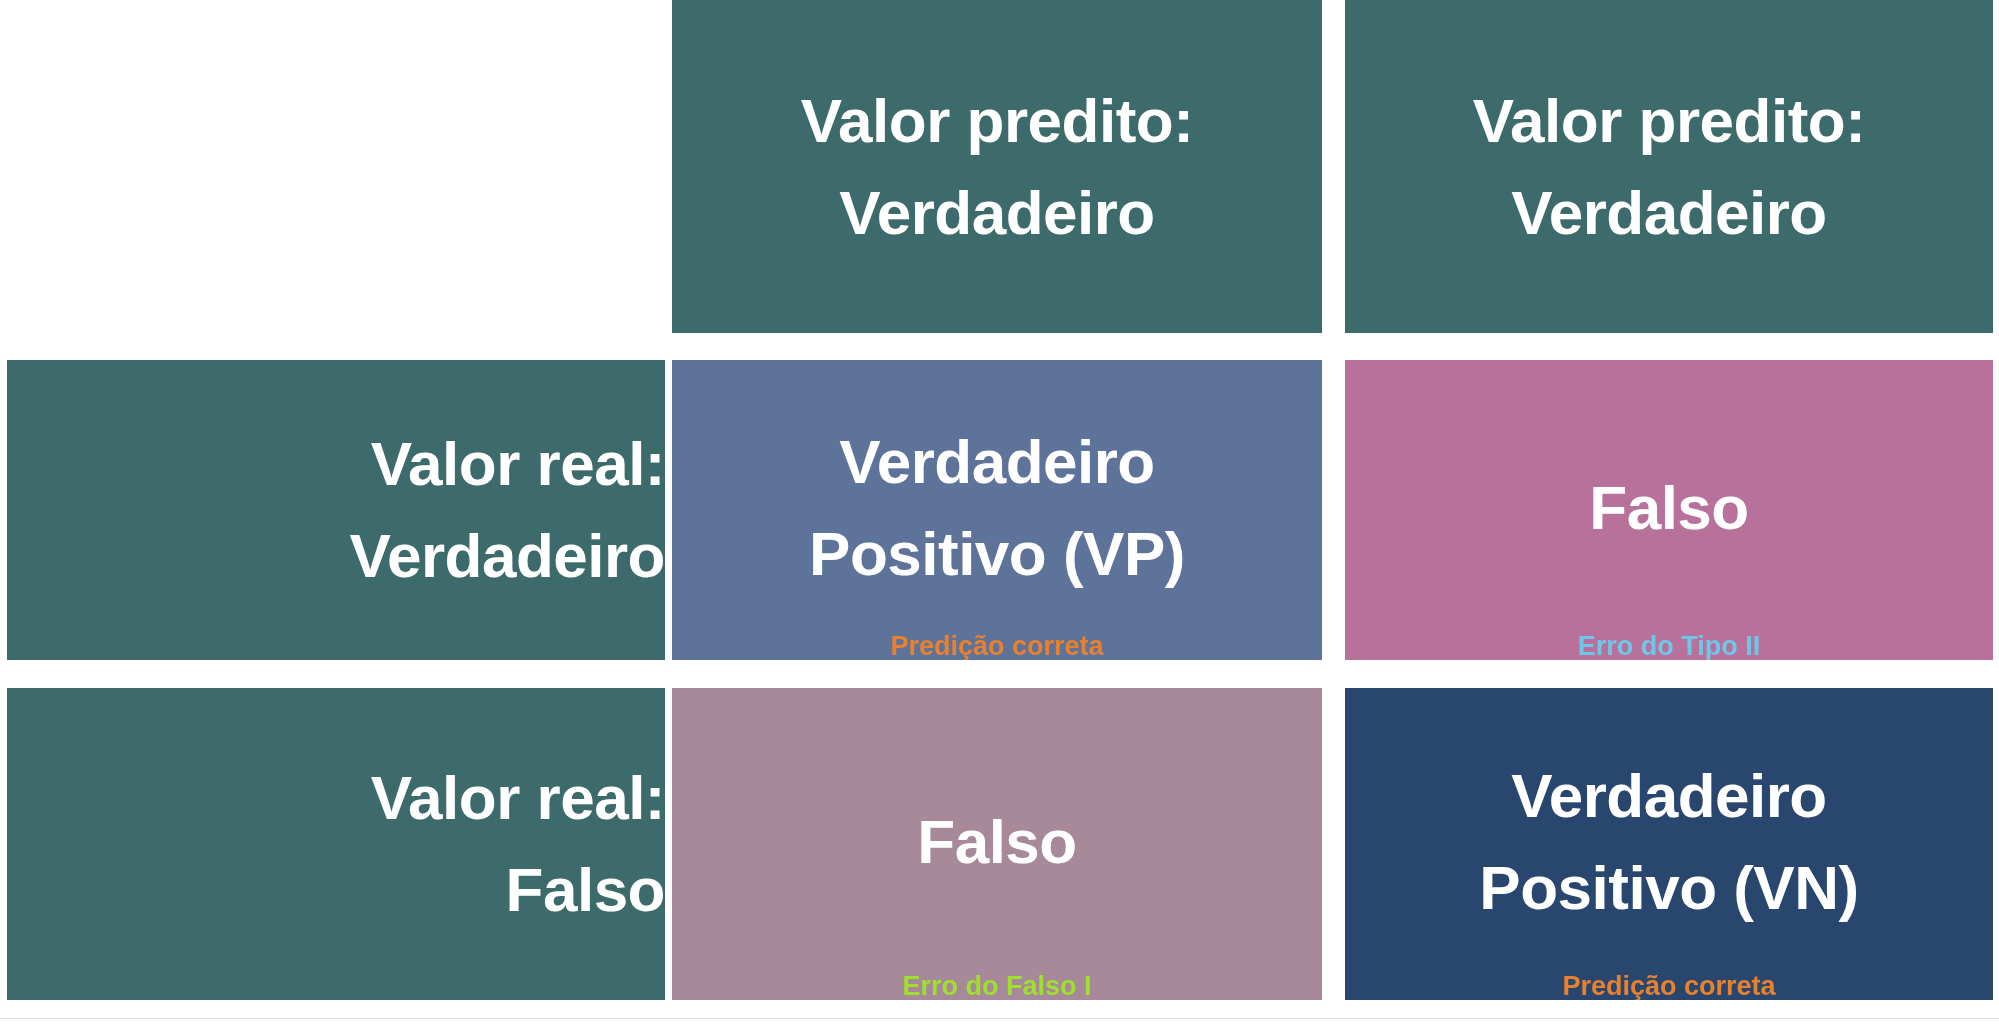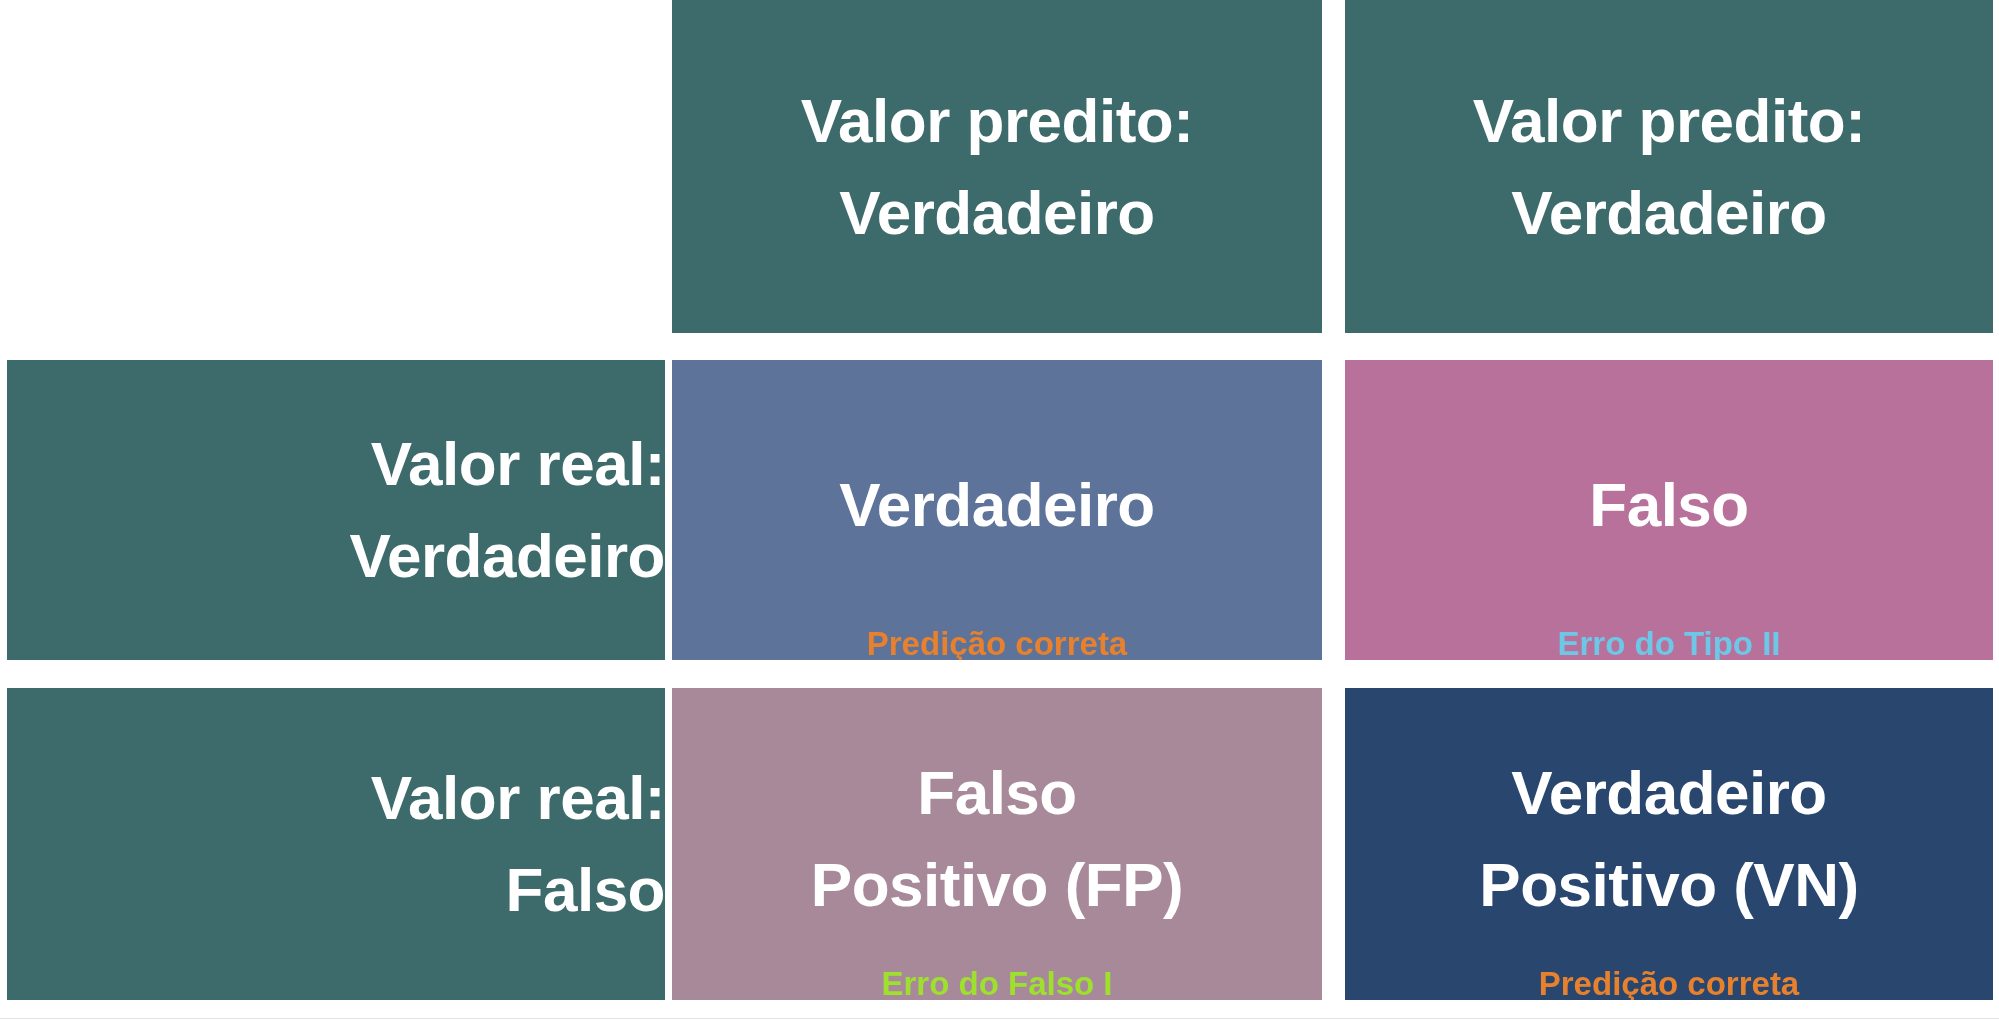--- a/index.html
+++ b/index.html
@@ -53,21 +53,21 @@
     font-size: 62px;
     font-weight: bold;
     line-height: 1.48;
     letter-spacing: -0.5px;
     white-space: nowrap;
   }
   .center-text { text-align: center; }
   .left-text   { text-align: right; padding-left: 22px; }
 
   .annot {
-    font-size: 33px;
+    font-size: 27px;
     font-weight: bold;
     text-align: center;
     letter-spacing: 0px;
     line-height: 1;
     margin-top: 4px;
     white-space: nowrap;
   }
   .annot-orange { color: #e8812e; }
   .annot-cyan   { color: #6fc7e8; }
   .annot-green  { color: #9ee02e; }
@@ -113,40 +113,40 @@
   </div>
 
   <div class="cell col-1 row-2 fill-teal">
     <div class="big-line left-text">Valor real:</div>
     <div class="big-line left-text">Verdadeiro</div>
   </div>
 
   <div class="cell data col-2 row-2 fill-slate">
     <div class="stack">
       <div class="big-line center-text">Verdadeiro</div>
+      <div class="big-line center-text">Positivo (VP)</div>
     </div>
     <div class="annot annot-orange">Predição correta</div>
   </div>
 
   <div class="cell data col-3 row-2 fill-pink">
     <div class="stack">
       <div class="big-line center-text">Falso</div>
     </div>
     <div class="annot annot-cyan">Erro do Tipo II</div>
   </div>
 
   <div class="cell col-1 row-3 fill-teal">
     <div class="big-line left-text">Valor real:</div>
     <div class="big-line left-text">Falso</div>
   </div>
 
   <div class="cell data col-2 row-3 fill-rose">
     <div class="stack">
       <div class="big-line center-text">Falso</div>
-      <div class="big-line center-text">Positivo (FP)</div>
     </div>
     <div class="annot annot-green">Erro do Falso I</div>
   </div>
 
   <div class="cell data col-3 row-3 fill-navy">
     <div class="stack">
       <div class="big-line center-text">Verdadeiro</div>
       <div class="big-line center-text">Positivo (VN)</div>
     </div>
     <div class="annot annot-orange">Predição correta</div>

